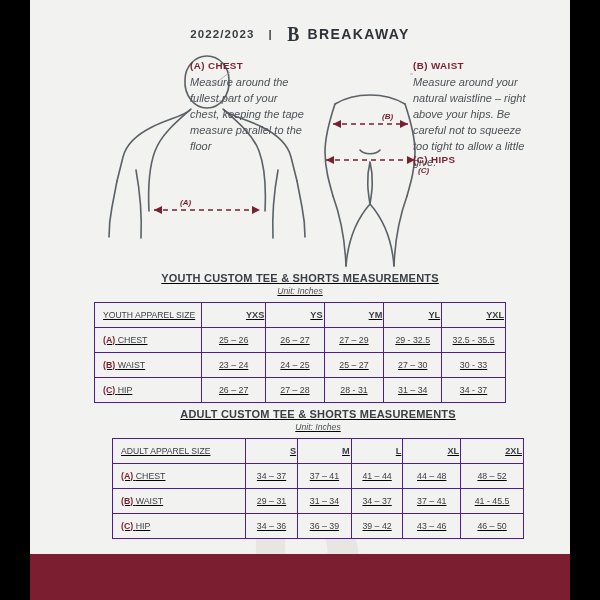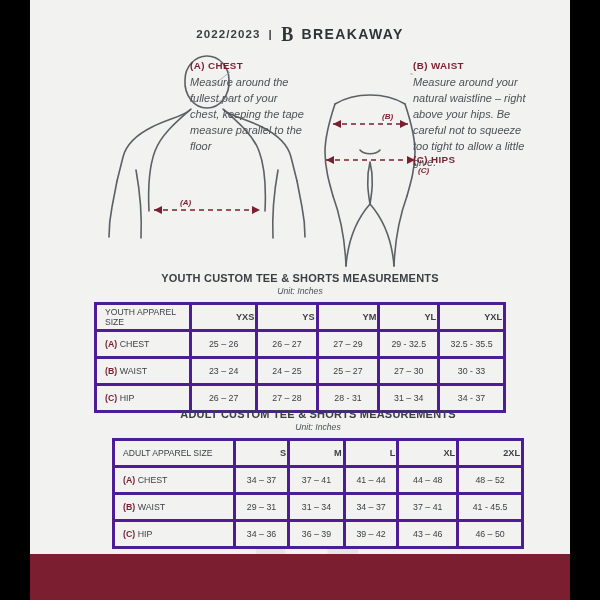--- a/index.html
+++ b/index.html
@@ -3,45 +3,45 @@
 <meta charset="utf-8">
 <style>
   html,body{margin:0;padding:0;background:#000;}
   body{width:600px;height:600px;overflow:hidden;font-family:"Liberation Sans",sans-serif;}
   .page{position:relative;width:600px;height:600px;background:#000;}
   .sheet{position:absolute;left:30px;top:0;width:540px;height:600px;background:#f2f2f0;overflow:hidden;}
   .watermark{position:absolute;left:50%;top:430px;transform:translateX(-50%);font-size:190px;font-weight:bold;color:#e7e6e3;font-family:"Liberation Serif",serif;line-height:1;user-select:none;}
   .maroonbar{position:absolute;left:0;bottom:0;width:540px;height:46px;background:#7b1f30;}
 
   
-  .header{position:absolute;left:0;top:16px;width:540px;height:36px;display:flex;align-items:center;justify-content:center;gap:6px;}
+  .header{position:absolute;left:0;top:16px;width:540px;height:36px;display:flex;align-items:center;justify-content:center;gap:12px;}
   .hdr-text{font-size:11.5px;font-weight:bold;letter-spacing:1.1px;color:#3a3f44;white-space:nowrap;}
   .hdr-sep{color:#3a3f44;font-size:11.5px;font-weight:bold;padding:0 2px;}
   .brand{display:flex;align-items:center;gap:7px;}
   .brand-mark{font-family:"Liberation Serif",serif;font-weight:bold;font-size:22px;color:#2e3338;line-height:1;transform:scaleX(.82);}
   .brand-name{font-size:14px;font-weight:bold;letter-spacing:1.4px;color:#2e3338;}
 
   
   .diagram{position:absolute;left:0;top:52px;width:540px;height:215px;}
   .diagram svg{position:absolute;left:0;top:0;}
   .callout{position:absolute;width:118px;}
   .callout .ttl{font-size:9.8px;font-weight:bold;color:#7b1f30;letter-spacing:.4px;margin-bottom:4px;}
   .callout .ttl .lbl{color:#7b1f30;}
   .callout .body{font-size:11px;font-style:italic;color:#4c5257;line-height:1.45;}
   #c-chest{left:160px;top:8px;}
   #c-waist{left:383px;top:8px;}
   #c-hips{left:383px;top:102px;}
   .marker{position:absolute;font-size:8px;font-style:italic;color:#7b1f30;font-weight:bold;}
 
   
-  .sect{position:absolute;left:64px;width:412px;}
+  .sect{position:absolute;left:64px;width:412px;text-decoration:underline;}
   .sect .t1{text-align:center;font-size:11px;font-weight:bold;color:#3a3f44;letter-spacing:.2px;}
   .sect .t2{text-align:center;font-size:8.6px;font-style:italic;color:#4c5257;margin-top:2px;margin-bottom:6px;}
   table{border-collapse:collapse;width:412px;background:#f2f2f0;}
-  td,th{border:3px solid #4c1d95;height:22px;font-size:8.8px;color:#3a3f44;text-align:center;font-weight:normal;}
+  td,th{border:1px solid #4c1d95;height:22px;font-size:8.8px;color:#3a3f44;text-align:center;font-weight:normal;}
   th.rowhdr,td.rowhdr{text-align:left;padding-left:8px;width:130px;}
   th.rowhdr{font-size:8.6px;}
   th.colhdr{font-weight:bold;font-size:9.2px;padding-left:44px;}
   td.rowhdr .lbl{color:#7b1f30;font-weight:bold;}
   #sect-youth{top:272px;}
   #sect-adult{top:408px;margin-left:18px;}
 </style>
 </head>
 <body>
 

